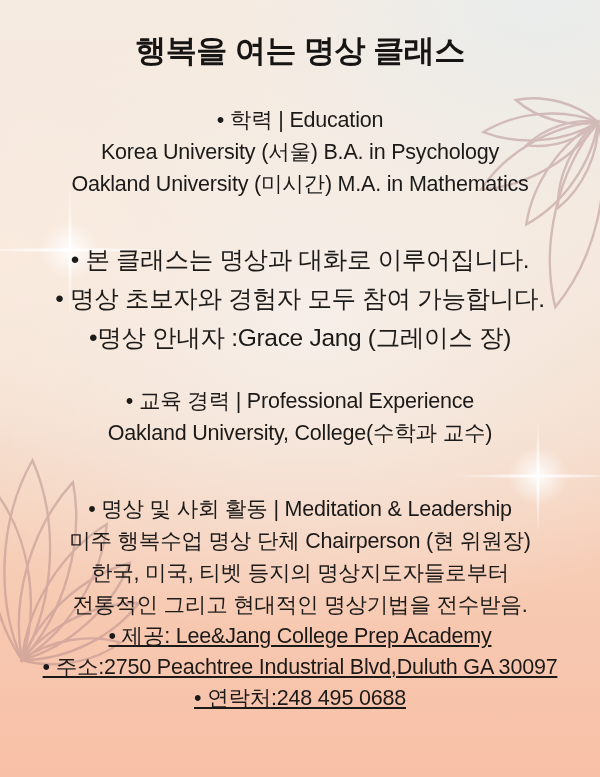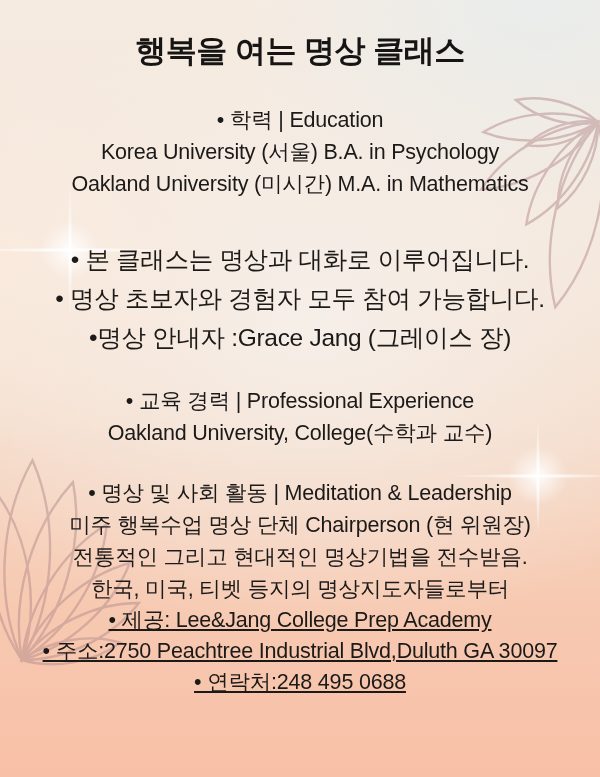--- a/index.html
+++ b/index.html
@@ -41,21 +41,21 @@
   .s2{left:538px;top:476px;--w:180px;--h:120px;}
   .content{position:relative;z-index:2;text-align:center;color:#1c1a19;}
   .title{
     margin:0;padding-top:29px;font-size:31px;font-weight:600;
     line-height:44px;letter-spacing:-.5px;color:#171514;
   }
   .section p{margin:0;}
   .intro{margin-top:40px;font-size:24.5px;line-height:39px;letter-spacing:-.3px;}
   .edu{margin-top:31px;}
   .exp{margin-top:28px;}
-  .med{margin-top:28px;}
+  .med{margin-top:44px;}
   .foot{line-height:31px;max-width:552px;margin-left:auto;margin-right:auto;text-decoration:underline;}
   .edu,.exp,.med,.foot{font-size:21.5px;letter-spacing:-.2px;}
   .edu,.exp{line-height:32px;}
   .med{line-height:32px;}
 </style>
 </head>
 <body>
 
 <div class="poster">
 
@@ -111,22 +111,22 @@
     </div>
 
     <div class="section exp">
       <p>• 교육 경력 | Professional Experience</p>
       <p>Oakland University, College(수학과 교수)</p>
     </div>
 
     <div class="section med">
       <p>• 명상 및 사회 활동 | Meditation &amp; Leadership</p>
       <p>미주 행복수업 명상 단체 Chairperson (현 위원장)</p>
+      <p>한국, 미국, 티벳 등지의 명상지도자들로부터</p>
       <p>전통적인 그리고 현대적인 명상기법을 전수받음.</p>
-      <p>한국, 미국, 티벳 등지의 명상지도자들로부터</p>
     </div>
 
     <div class="section foot">
       <p>• 제공: Lee&amp;Jang College Prep Academy</p>
       <p>• 주소:2750 Peachtree Industrial Blvd,Duluth GA 30097</p>
       <p>• 연락처:248 495 0688</p>
     </div>
 
   </div>
 </div>

